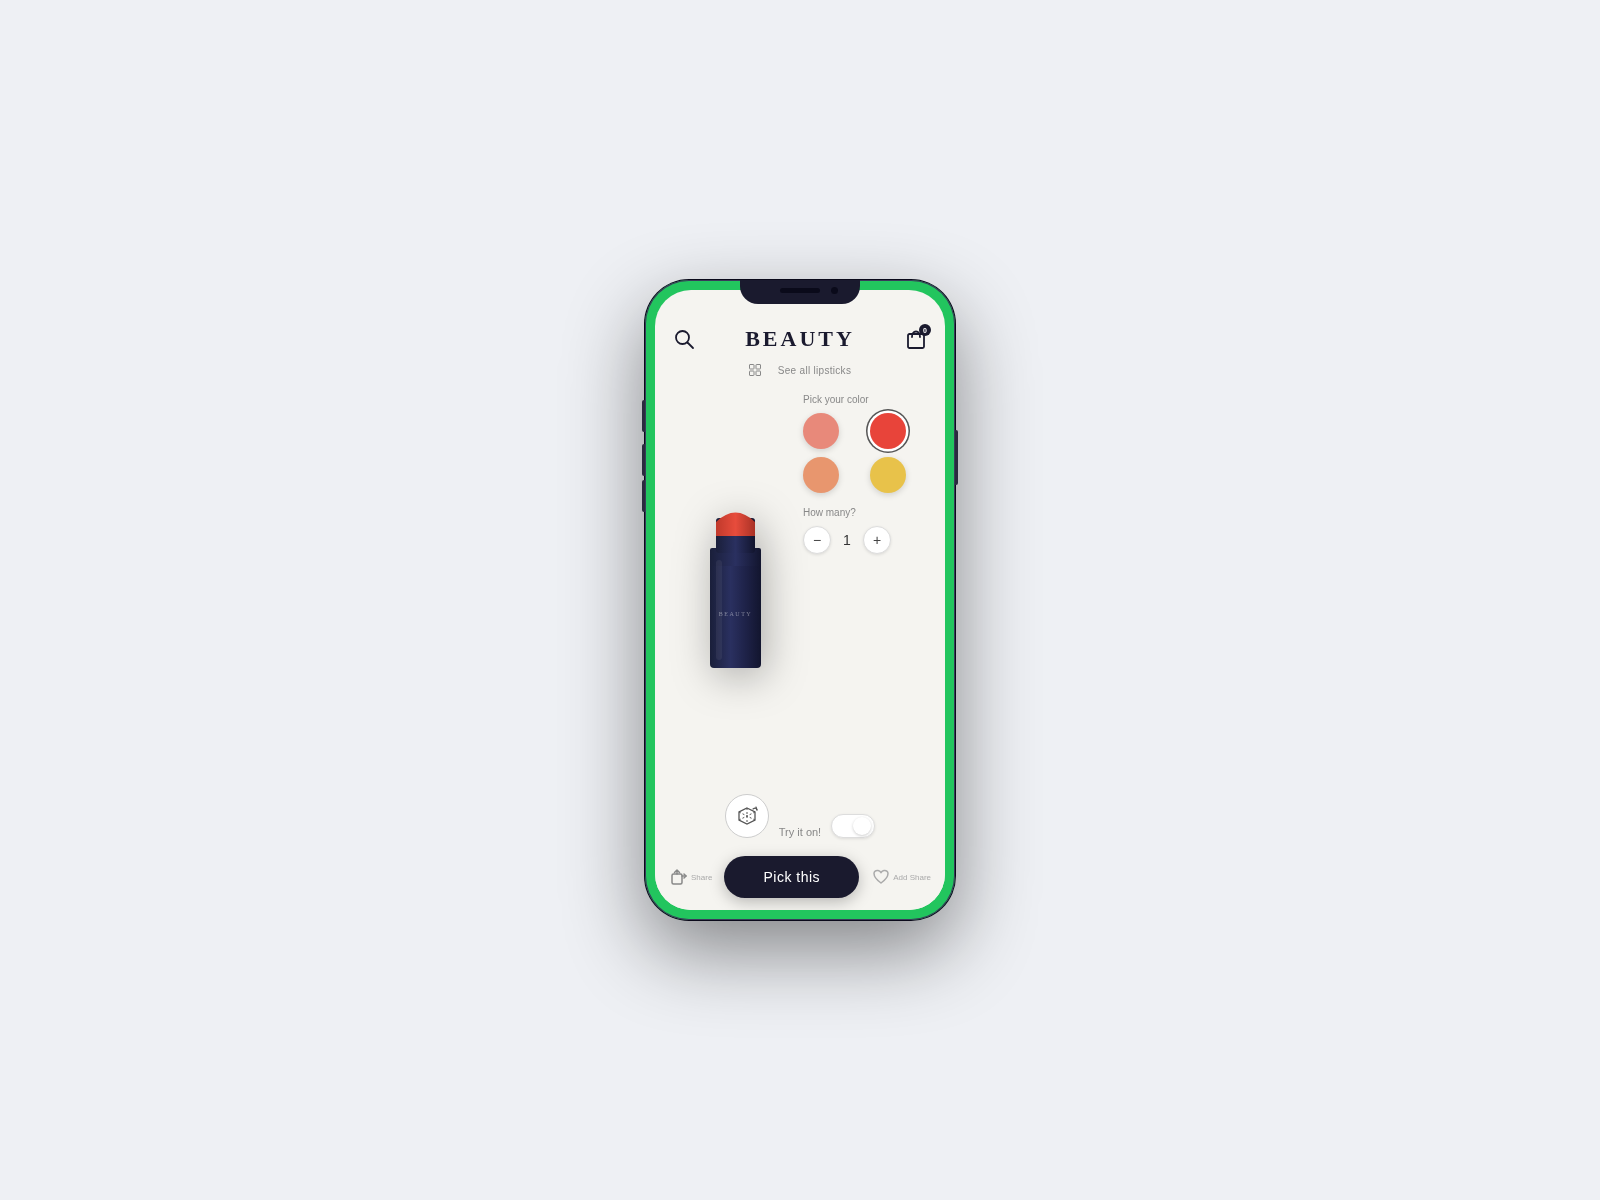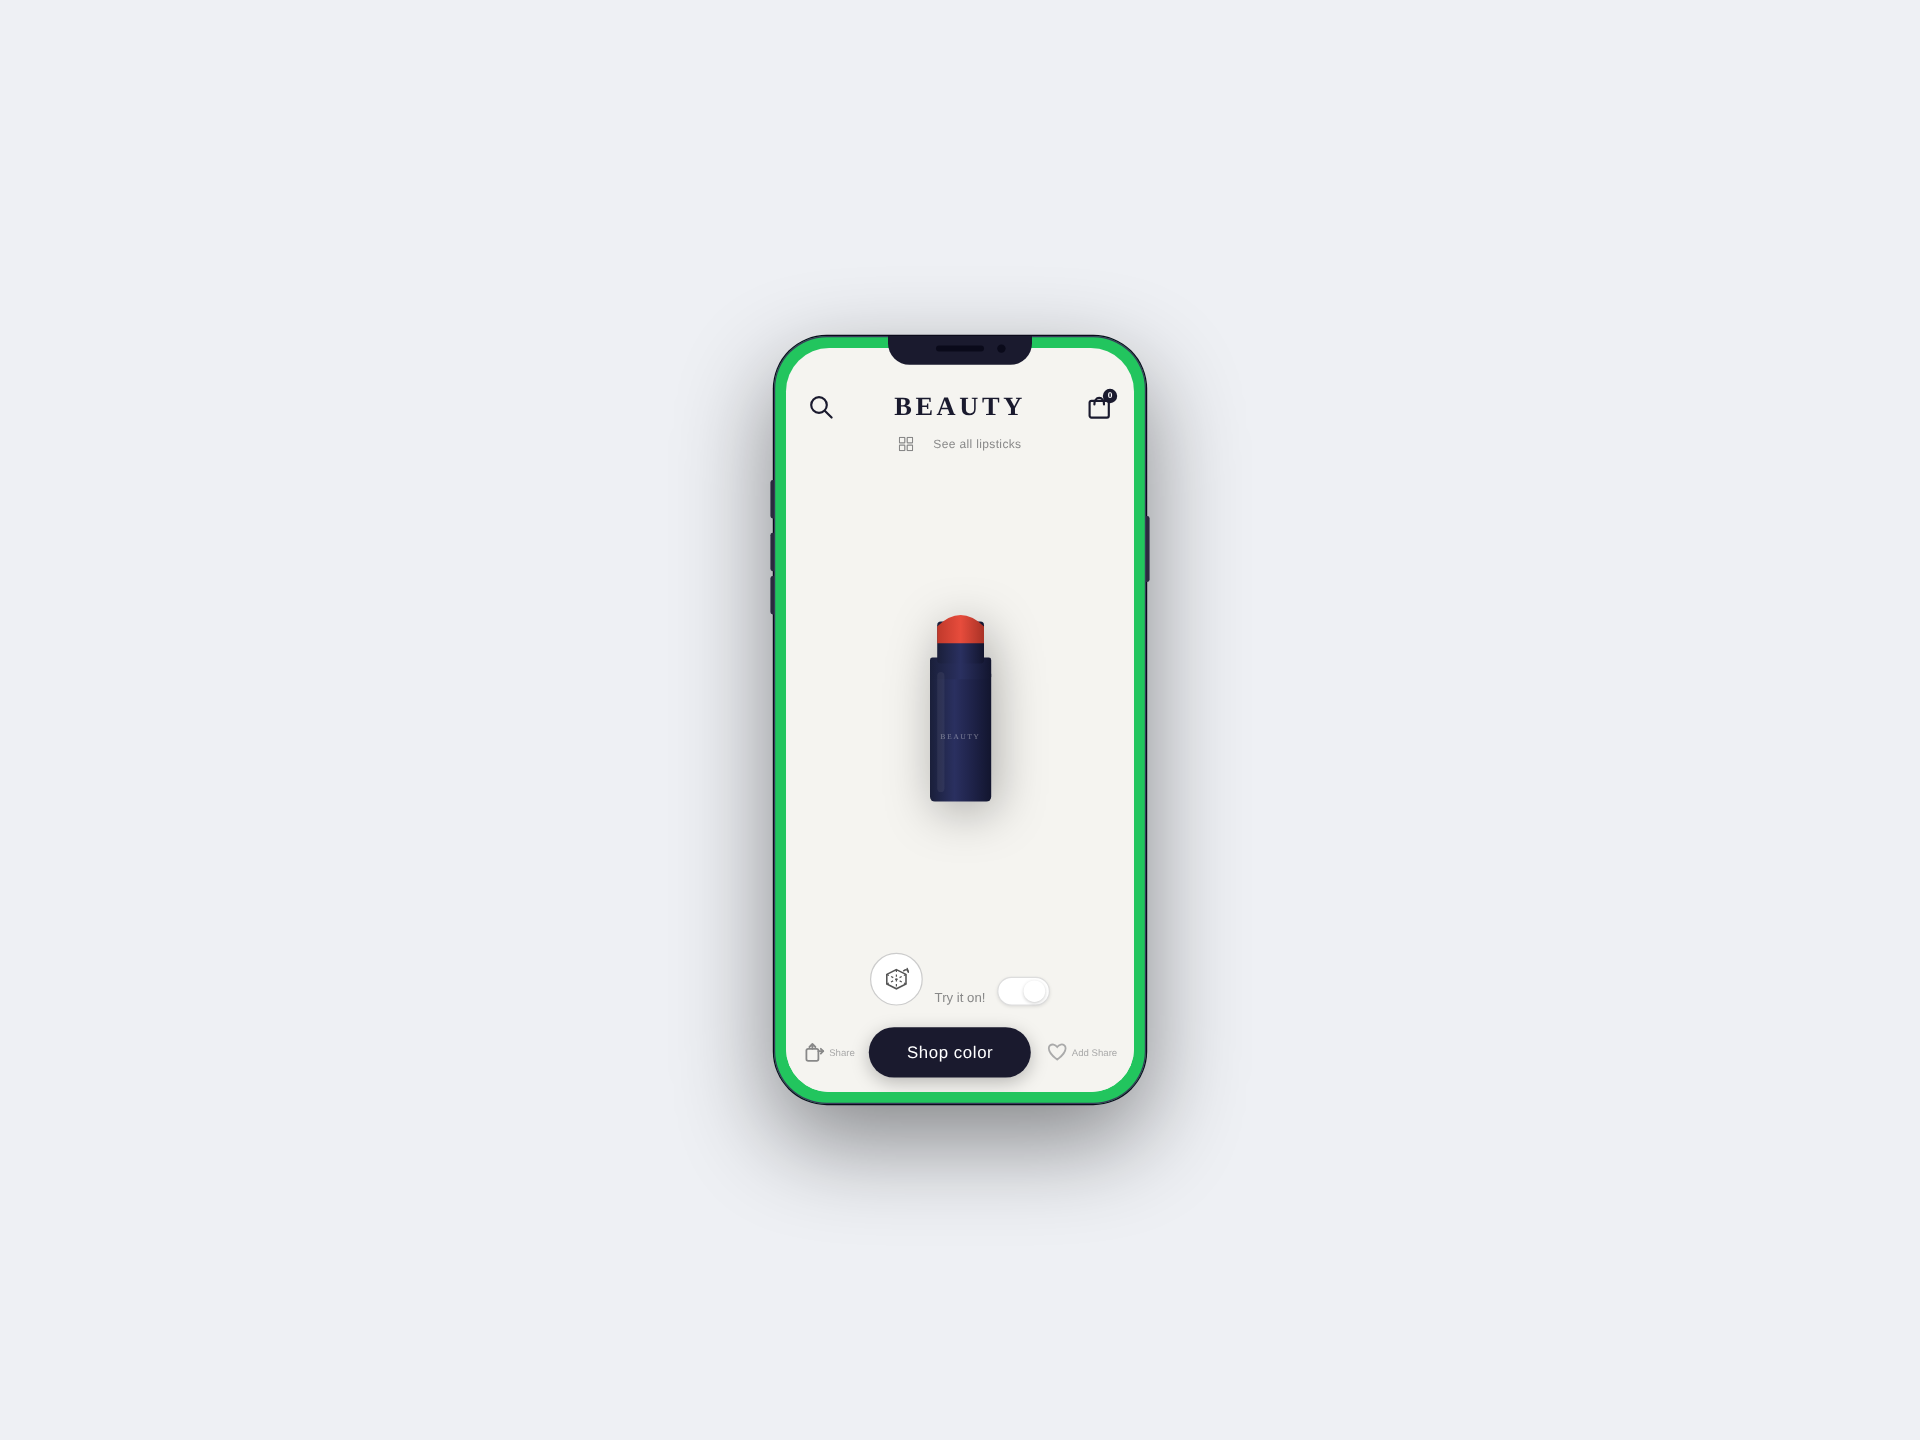--- a/index.html
+++ b/index.html
@@ -459,20 +459,38 @@
             <rect x="18" y="20" width="39" height="35" rx="3" fill="url(#topGrad)"></rect>
 
             <path d="M18 24 Q37.5 5 57 24 L57 38 L18 38 Z" fill="url(#lipstickColorGrad)"></path>
 
             <text x="37.5" y="118" font-size="6" fill="rgba(255,255,255,0.4)" text-anchor="middle" font-family="Georgia,serif" letter-spacing="1.5">BEAUTY</text>
 
             <rect x="18" y="62" width="6" height="100" rx="3" fill="rgba(255,255,255,0.06)"></rect>
           </svg>
         </div>
 
+        <div class="options-side">
+
+          <div class="pick-color-label">Pick your color</div>
+          <div class="color-grid">
+            <div class="color-swatch" style="background:#e8897a;"></div>
+            <div class="color-swatch selected" style="background:#e8443a;"></div>
+            <div class="color-swatch" style="background:#e8966e;"></div>
+            <div class="color-swatch" style="background:#e8c24a;"></div>
+          </div>
+
+          <div class="how-many-label">How many?</div>
+          <div class="quantity-control">
+            <button class="qty-btn">−</button>
+            <span class="qty-value">1</span>
+            <button class="qty-btn">+</button>
+          </div>
+
+        </div>
       </div>
 
       <div class="try-on-row">
         <div class="try-on-icon-wrap">
           <svg width="24" height="24" viewBox="0 0 24 24" fill="none">
             <path d="M12 4 L20 8 L20 16 L12 20 L4 16 L4 8 Z" stroke="#555" stroke-width="1.3" fill="none"></path>
             <path d="M12 4 L12 20" stroke="#555" stroke-width="1" stroke-dasharray="2,2"></path>
             <path d="M4 8 L20 16" stroke="#555" stroke-width="1" stroke-dasharray="2,2"></path>
             <path d="M20 8 L4 16" stroke="#555" stroke-width="1" stroke-dasharray="2,2"></path>
             <path d="M18 5 Q21 3 22 6" stroke="#555" stroke-width="1.2" fill="none" stroke-linecap="round"></path>
@@ -491,21 +509,21 @@
           <svg width="20" height="20" viewBox="0 0 20 20" fill="none">
             <rect x="3" y="7" width="10" height="10" rx="1.5" stroke="#888" stroke-width="1.5" fill="none"></rect>
             <path d="M8 7 L8 3 M8 3 L10.5 5.5 M8 3 L5.5 5.5" stroke="#888" stroke-width="1.5" stroke-linecap="round" stroke-linejoin="round"></path>
             <path d="M13 9 L17 9" stroke="#888" stroke-width="1.5" stroke-linecap="round"></path>
             <path d="M15 7 L17 9 L15 11" stroke="#888" stroke-width="1.5" stroke-linecap="round" stroke-linejoin="round"></path>
           </svg>
           <span class="bottom-action-label">Share</span>
         </div>
 
         <div class="shop-btn">
-          <span class="shop-btn-text">Shop color</span>
+          <span class="shop-btn-text">Pick this</span>
         </div>
 
         <div class="bottom-action">
           <svg width="20" height="20" viewBox="0 0 20 20" fill="none">
             <path d="M10 16 C10 16 3 11 3 6.5 C3 4.5 4.8 3 7 3.5 C8.2 3.8 9.3 4.6 10 5.5 C10.7 4.6 11.8 3.8 13 3.5 C15.2 3 17 4.5 17 6.5 C17 11 10 16 10 16 Z" stroke="#aaa" stroke-width="1.5" fill="none"></path>
           </svg>
           <span class="bottom-action-label">Add Share</span>
         </div>
       </div>
 

